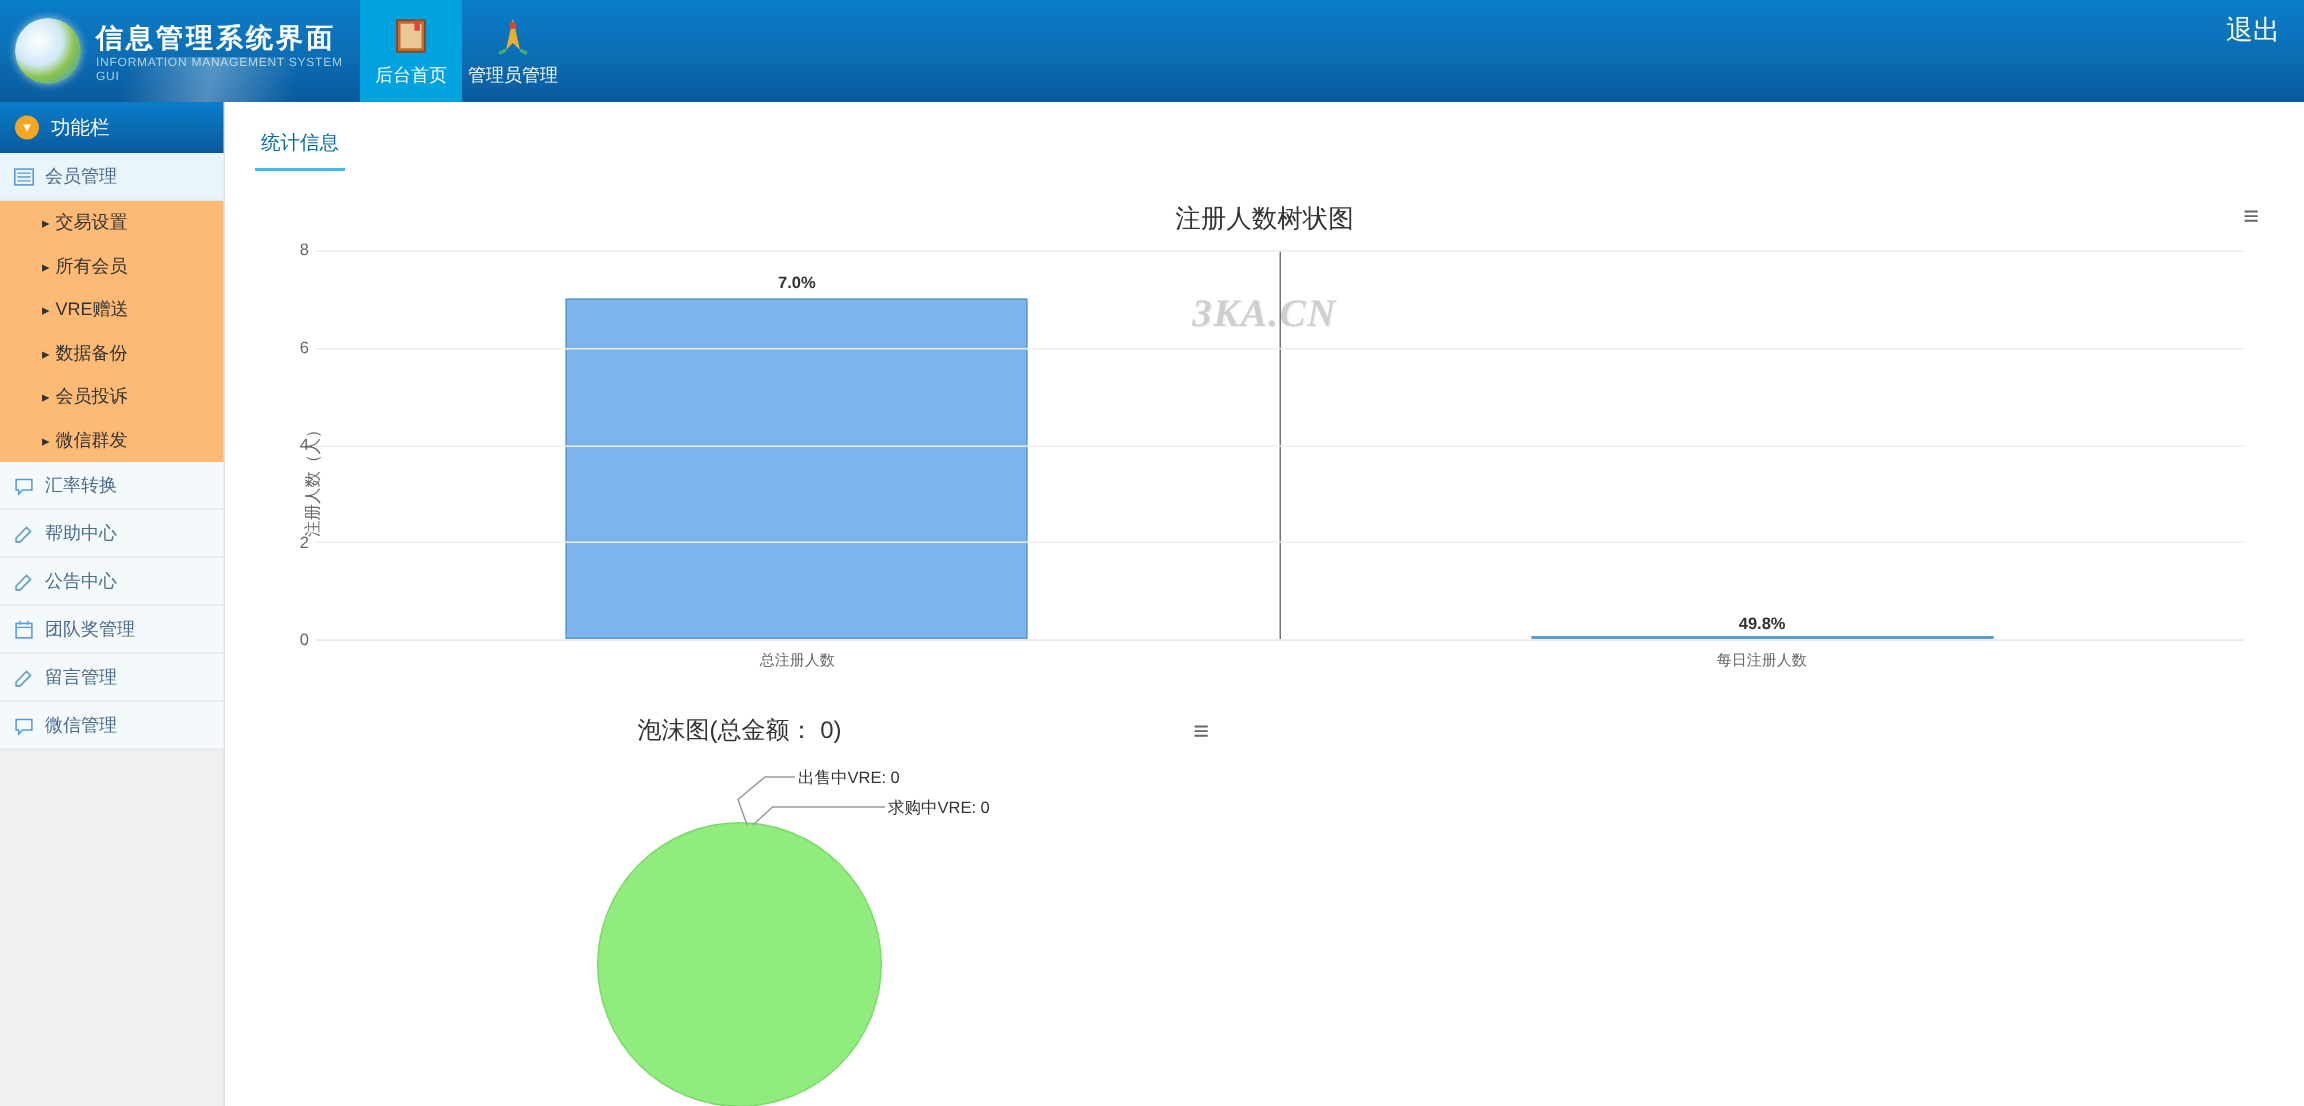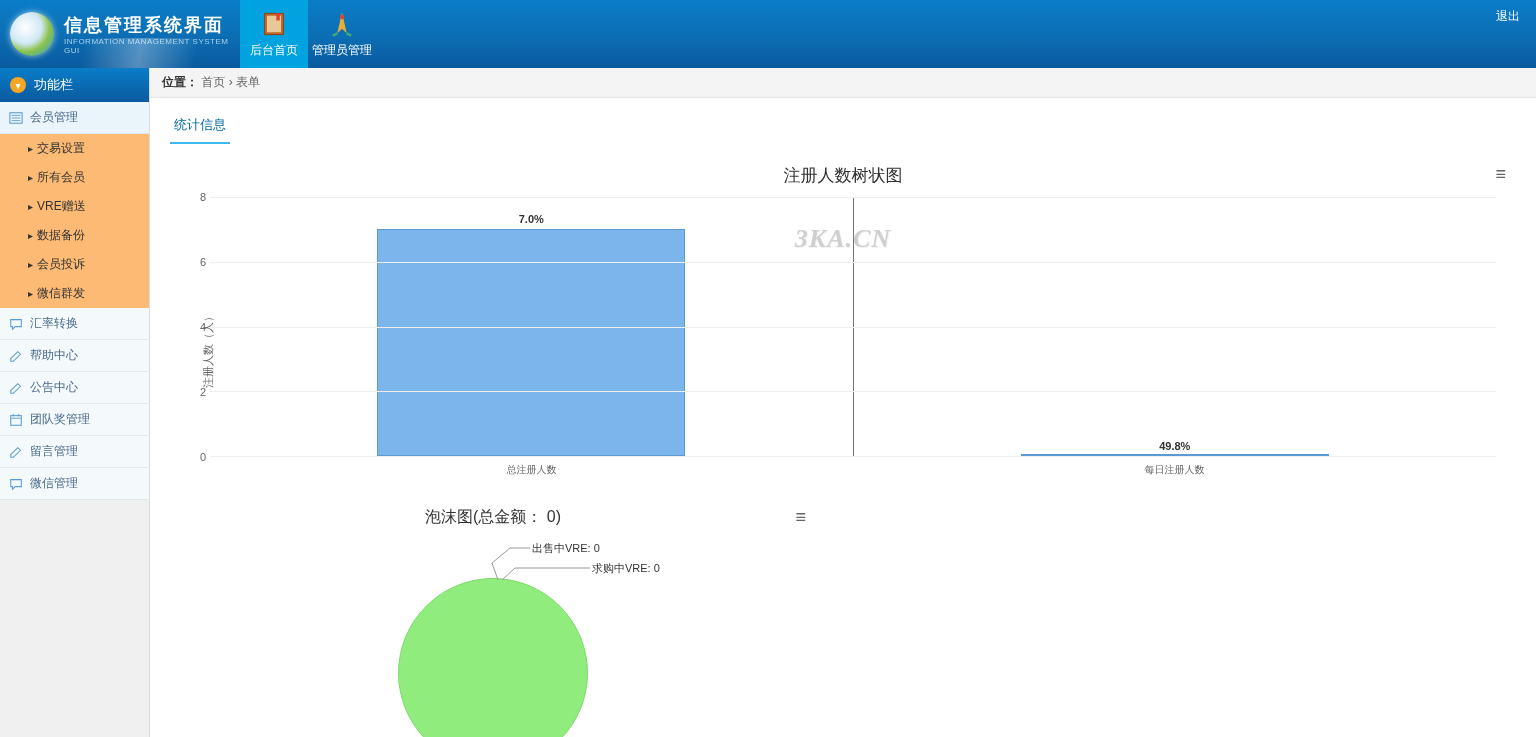--- a/index.html
+++ b/index.html
@@ -30,21 +30,21 @@
   background: linear-gradient(100deg, transparent 30%, rgba(255,255,255,0.3) 50%, transparent 70%);
   pointer-events: none;
 }
 .nav-tabs { display: flex; }
 .nav-tab {
   width: 68px; display: flex; flex-direction: column; align-items: center; justify-content: center;
   cursor: pointer; font-size: 12px; gap: 4px;
 }
 .nav-tab.active { background: #00a2e0; }
 .nav-tab-icon { width: 28px; height: 28px; display: flex; align-items: center; justify-content: center; }
-.header-right { margin-left: auto; padding: 8px 16px; font-size: 12px; cursor: pointer; }
+.header-right { margin-left: auto; padding: 8px 16px; font-size: 18px; cursor: pointer; }
 
 
 .layout { display: flex; }
 .sidebar { width: 150px; background: #f0f0f0; border-right: 1px solid #ddd; min-height: 669px; }
 .sidebar-header {
   background: linear-gradient(to bottom, #0a7dc9, #0a5a9e); color: #fff;
   padding: 8px 10px; display: flex; align-items: center; gap: 8px; font-size: 13px;
 }
 .sidebar-header .circle {
   width: 16px; height: 16px; border-radius: 50%; background: #f5a623;
@@ -223,26 +223,20 @@
             <svg viewBox="0 0 16 16">
               <path d="M2 3 h12 v8 h-7 l-3 3 v-3 h-2 z" fill="none" stroke="#5a9bd4" stroke-width="1.2"></path>
             </svg>
           </span>
           <span>微信管理</span>
         </div>
       </div>
   </div>
 
   <div class="content">
-    <div class="breadcrumb">
-      <b>位置：</b>
-      <a href="#">首页</a>
-      <span>›</span>
-      <span>表单</span>
-    </div>
     <div class="content-inner">
       <div class="tab-title">统计信息</div>
 
       
       <div class="chart-container">
         <div class="chart-title">注册人数树状图</div>
         <div class="chart-menu">≡</div>
         <div class="watermark">3KA.CN</div>
         <div class="bar-chart">
           <div class="y-label">注册人数（人）</div>

